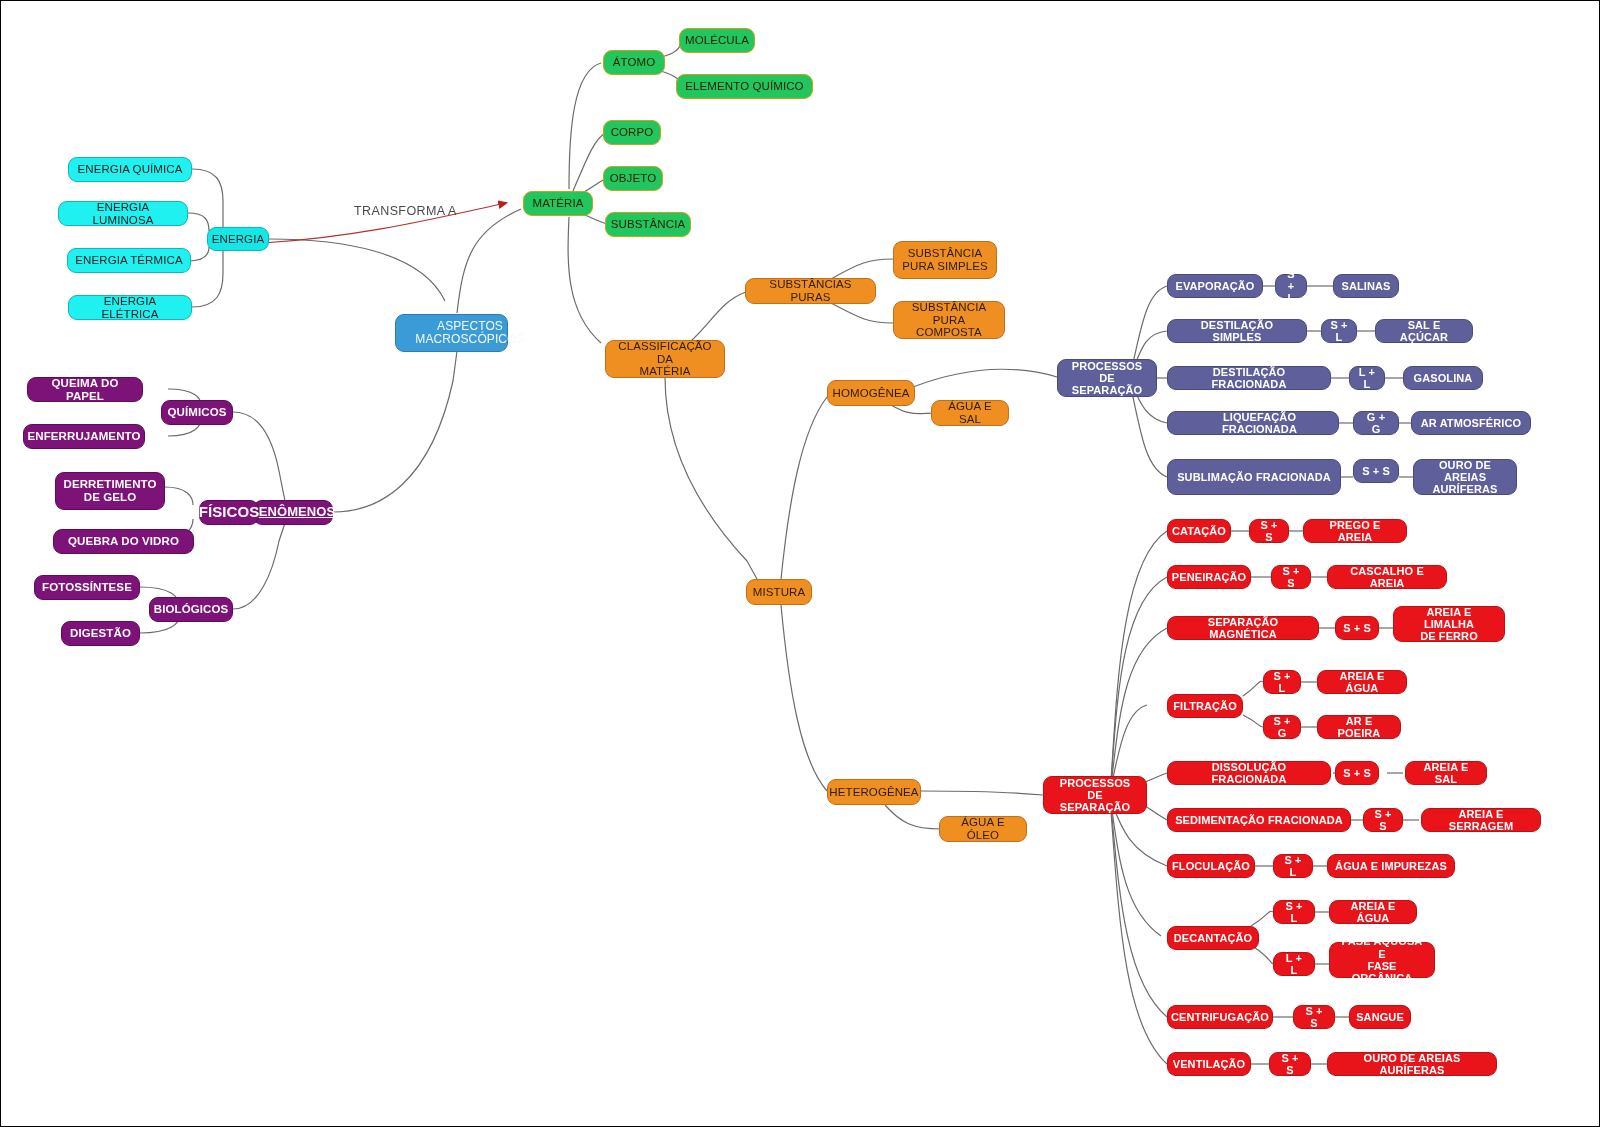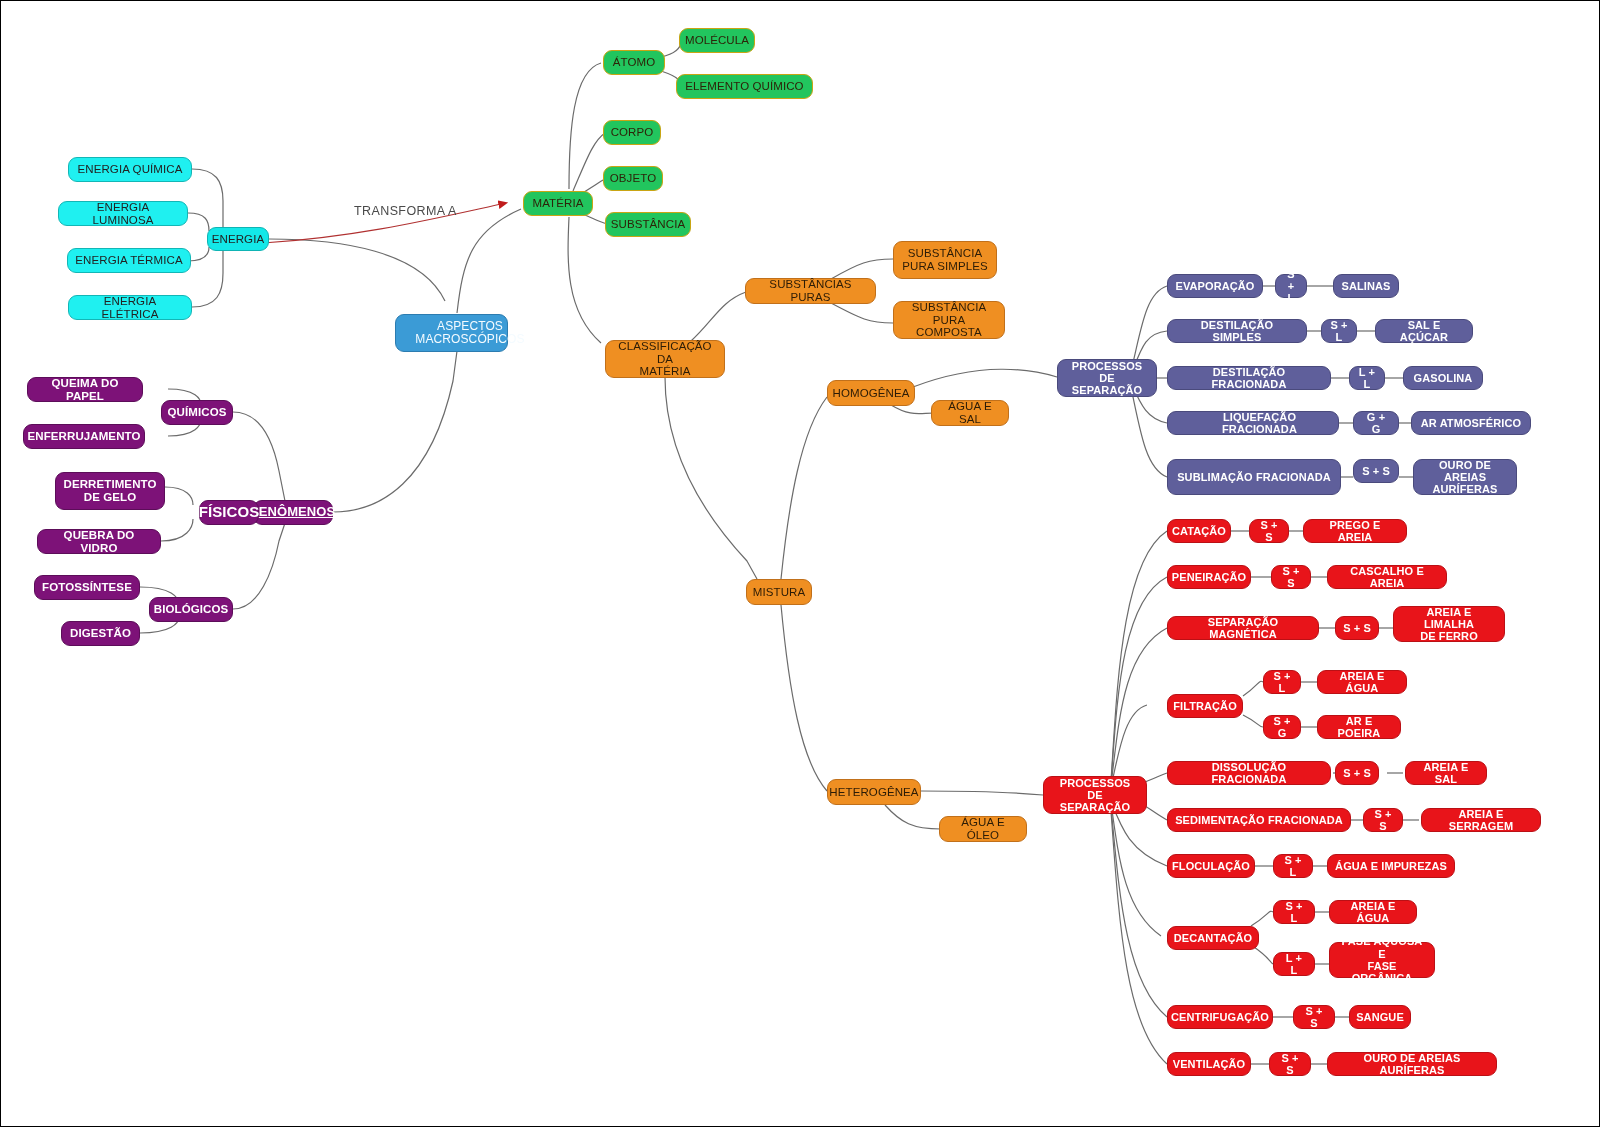--- a/index.html
+++ b/index.html
@@ -186,21 +186,21 @@
 
   <div class="node c-purple" style="left:252px; top:499px; width:80px; height:25px; font-size:13px;text-decoration:underline;">FENÔMENOS</div>
 
   <div class="node c-purple" style="left:160px; top:399px; width:72px; height:25px; font-size:11.5px;">QUÍMICOS</div>
   <div class="node c-purple" style="left:26px; top:376px; width:116px; height:25px; font-size:11.5px;">QUEIMA DO PAPEL</div>
   <div class="node c-purple" style="left:22px; top:423px; width:122px; height:25px; font-size:11.5px;">ENFERRUJAMENTO</div>
 
   <div class="node c-purple" style="left:178px; top:499px; width:60px; height:25px; font-size:15px;margin-left:20px;">FÍSICOS</div>
   <div class="node c-purple" style="left:54px; top:471px; width:110px; height:38px; font-size:11.5px;">DERRETIMENTO
 DE GELO</div>
-  <div class="node c-purple" style="left:36px; top:528px; width:124px; height:25px; font-size:11.5px;">QUEBRA DO VIDRO</div>
+  <div class="node c-purple" style="left:52px; top:528px; width:141px; height:25px; font-size:11.5px;">QUEBRA DO VIDRO</div>
 
   <div class="node c-purple" style="left:148px; top:596px; width:84px; height:25px; font-size:11.5px;">BIOLÓGICOS</div>
   <div class="node c-purple" style="left:33px; top:574px; width:106px; height:25px; font-size:11.5px;">FOTOSSÍNTESE</div>
   <div class="node c-purple" style="left:60px; top:620px; width:79px; height:25px; font-size:11.5px;">DIGESTÃO</div>
 
   <div class="node c-yellow" style="left:522px; top:190px; width:70px; height:25px; font-size:11.5px;">MATÉRIA</div>
 
   <div class="node c-yellow" style="left:602px; top:49px; width:62px; height:25px; font-size:11.5px;">ÁTOMO</div>
   <div class="node c-yellow" style="left:678px; top:27px; width:76px; height:25px; font-size:11.5px;">MOLÉCULA</div>
   <div class="node c-yellow" style="left:675px; top:73px; width:137px; height:25px; font-size:11.5px;">ELEMENTO QUÍMICO</div>

